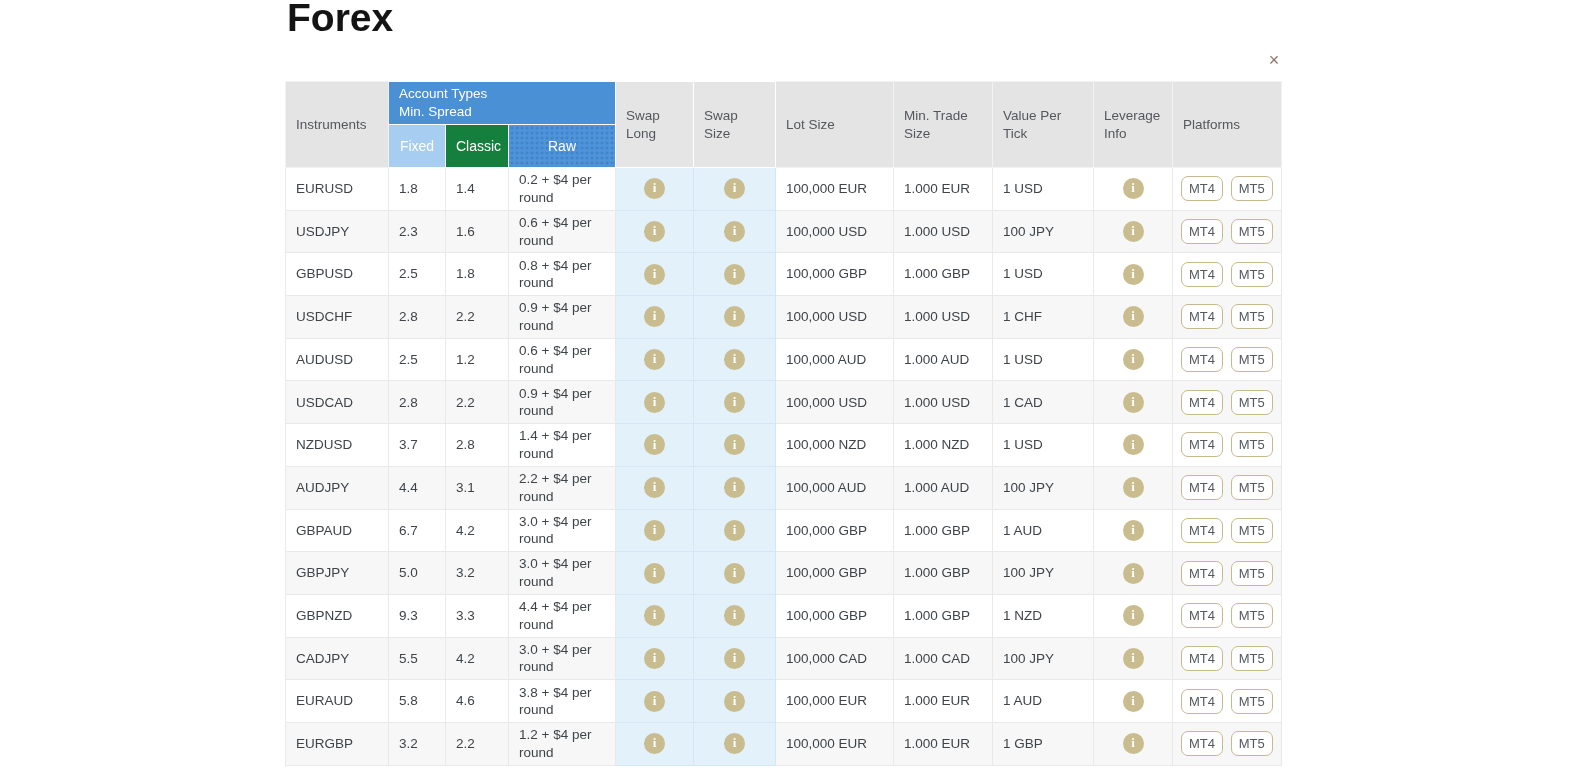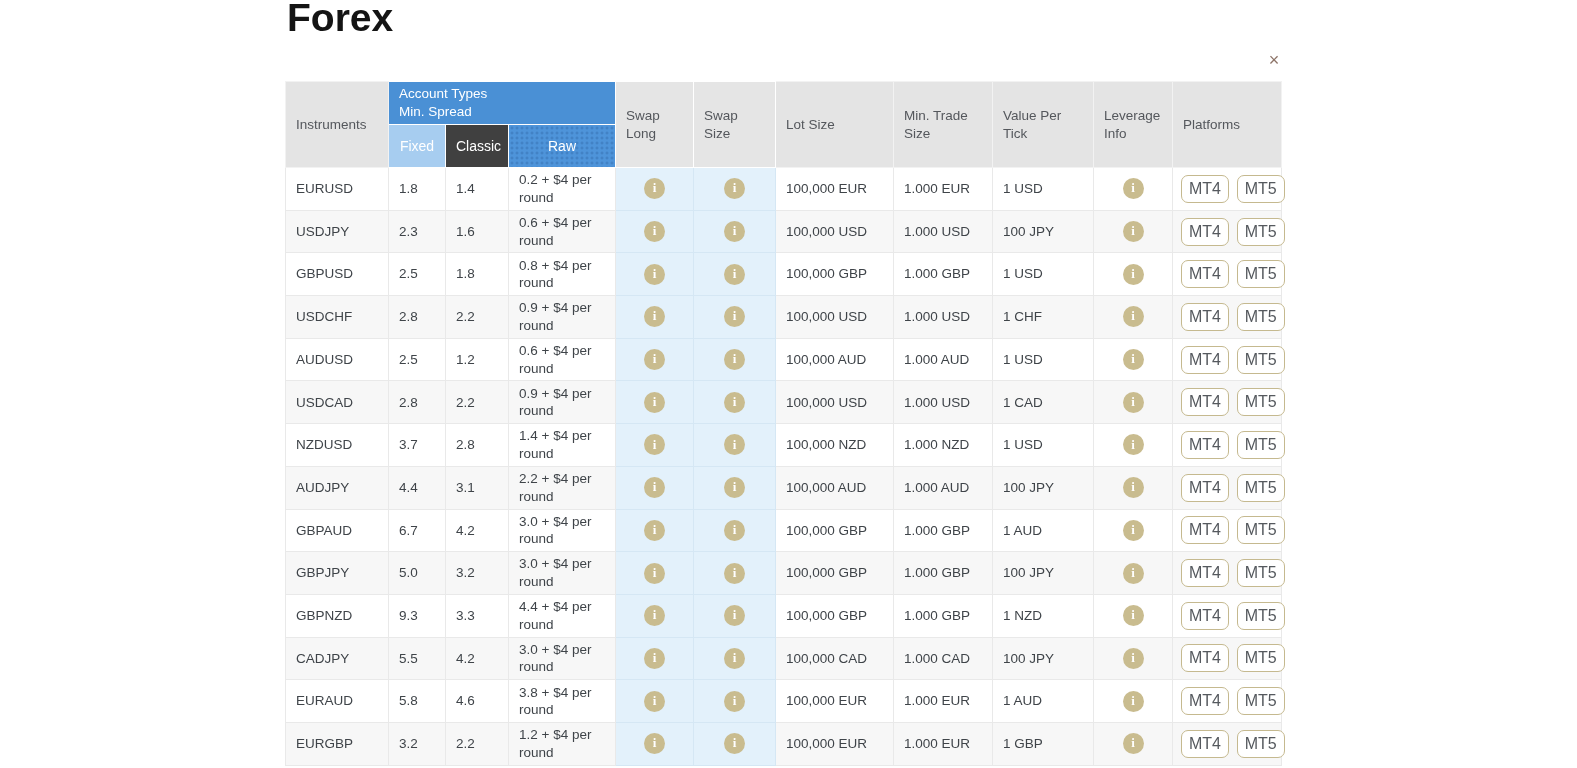--- a/index.html
+++ b/index.html
@@ -50,21 +50,21 @@
     background: #4a90d5; color: #ffffff;
     text-align: left;
     border: 1px solid #ffffff;
   }
   th.sub {
     text-align: center; color: #ffffff;
     font-size: 14px;
     border: 1px solid #ffffff; border-top: none;
   }
   th.sub.fixed   { background: #a7cdf0; }
-  th.sub.classic { background: #404040; margin-top: 24px; }
+  th.sub.classic { background: #15803d; margin-top: 24px; }
   th.sub.raw     {
     background: #4e94da;
     background-image: radial-gradient(rgba(20,60,120,0.28) 1px, transparent 1.4px);
     background-size: 5px 5px;
   }
   th.swap-h {
     background: #e5e5e5; color: #54575c;
     border: 1px solid #ffffff;
   }
 
@@ -90,21 +90,21 @@
     cursor: pointer; user-select: none;
   }
   td.c-plat { padding-left: 8px; white-space: nowrap; }
   .mt-btn {
     display: inline-block;
     background: #ffffff;
     border: 1px solid #c5b98f;
     border-radius: 7px;
     color: #55595e;
     font-family: "Liberation Sans", sans-serif;
-    font-size: 16px;
+    font-size: 13px;
     padding: 4px 7px;
     margin-right: 4px;
     cursor: pointer;
   }
 </style>
 </head>
 <body>
 
 <div class="page">
 

